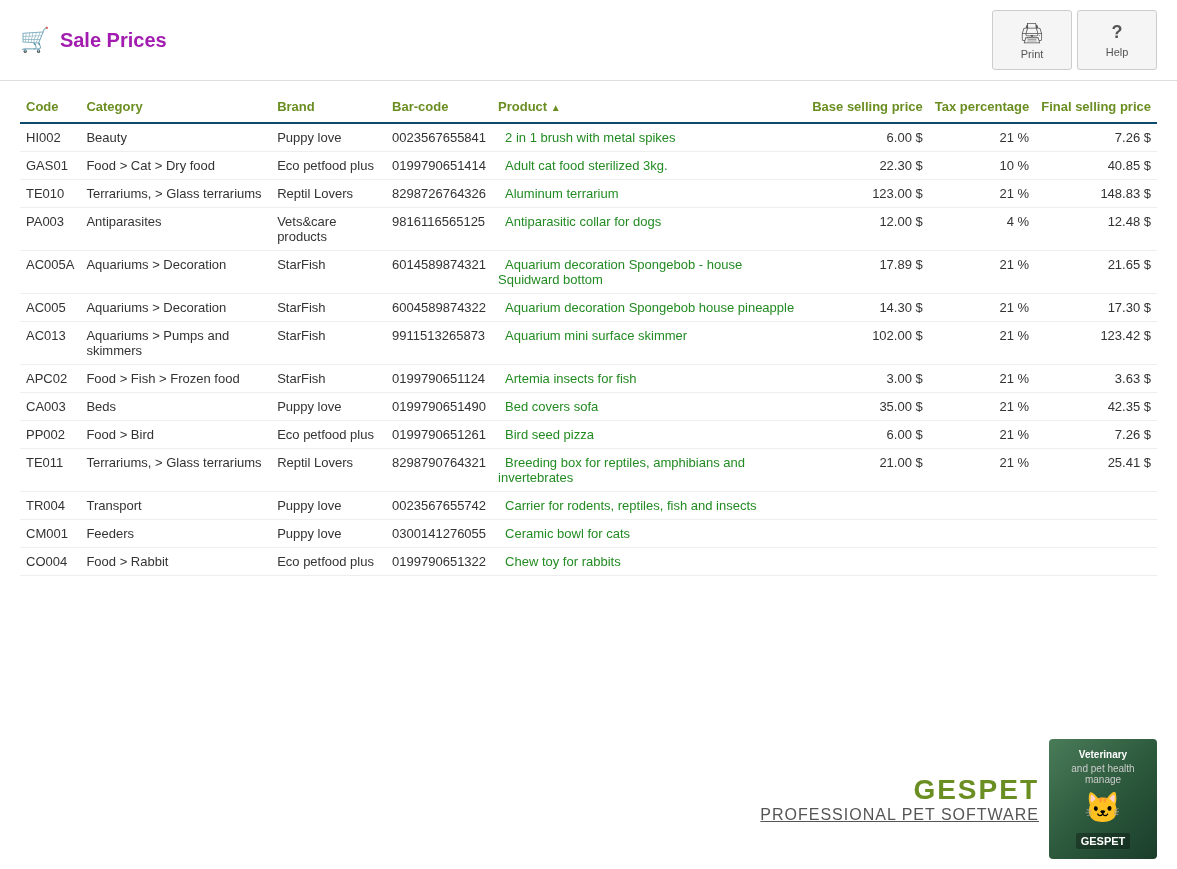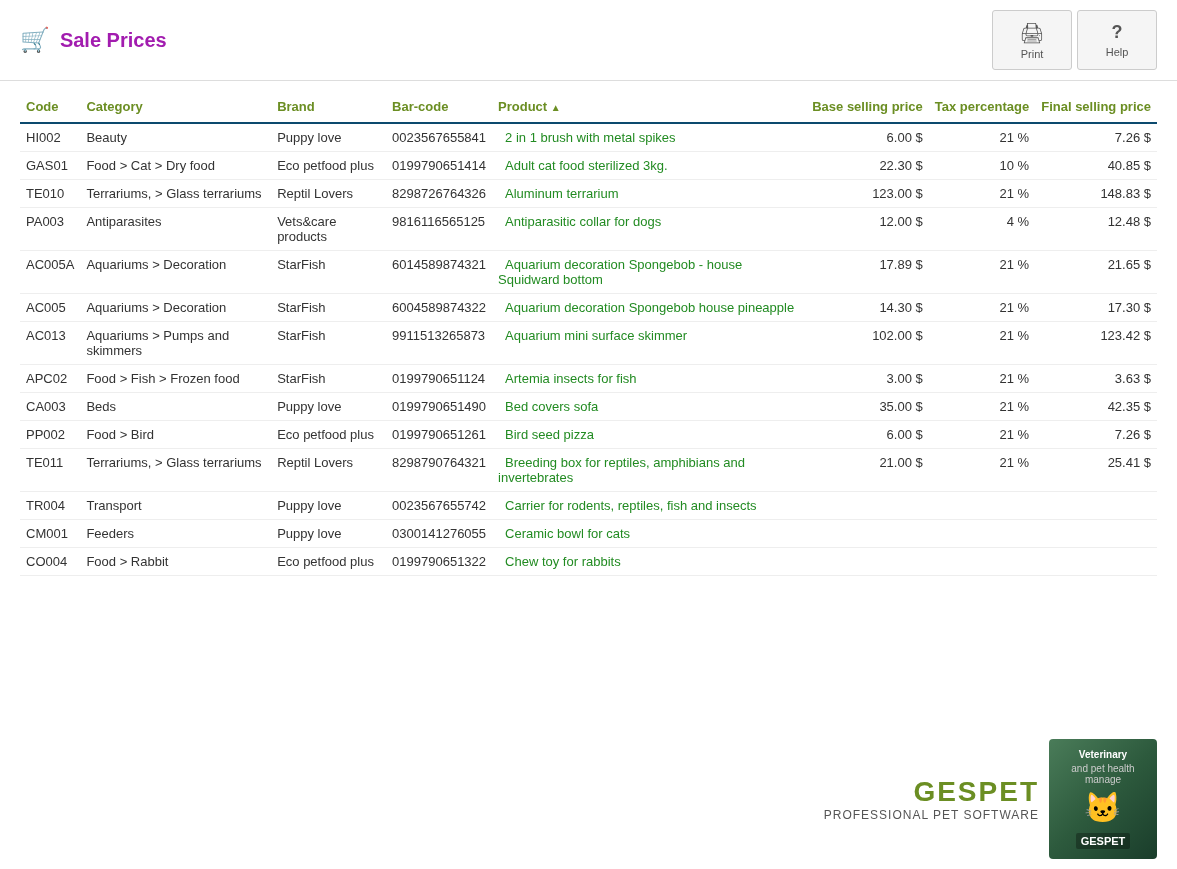--- a/index.html
+++ b/index.html
@@ -100,23 +100,24 @@
     .branding-text {
       text-align: right;
     }
     .branding-name {
       font-size: 28px;
       font-weight: bold;
       color: #6b8e23;
       letter-spacing: 2px;
     }
     .branding-sub {
-      font-size: 12px;
+      font-size: 16px;
       color: #555;
       letter-spacing: 1px;
+      text-decoration: underline;
     }
     .branding-box {
       width: 108px;
       height: 120px;
       background: linear-gradient(135deg, #4a7c59 0%, #2d5a3d 50%, #1a3d2b 100%);
       border-radius: 4px;
       display: flex;
       flex-direction: column;
       align-items: center;
       justify-content: center;

